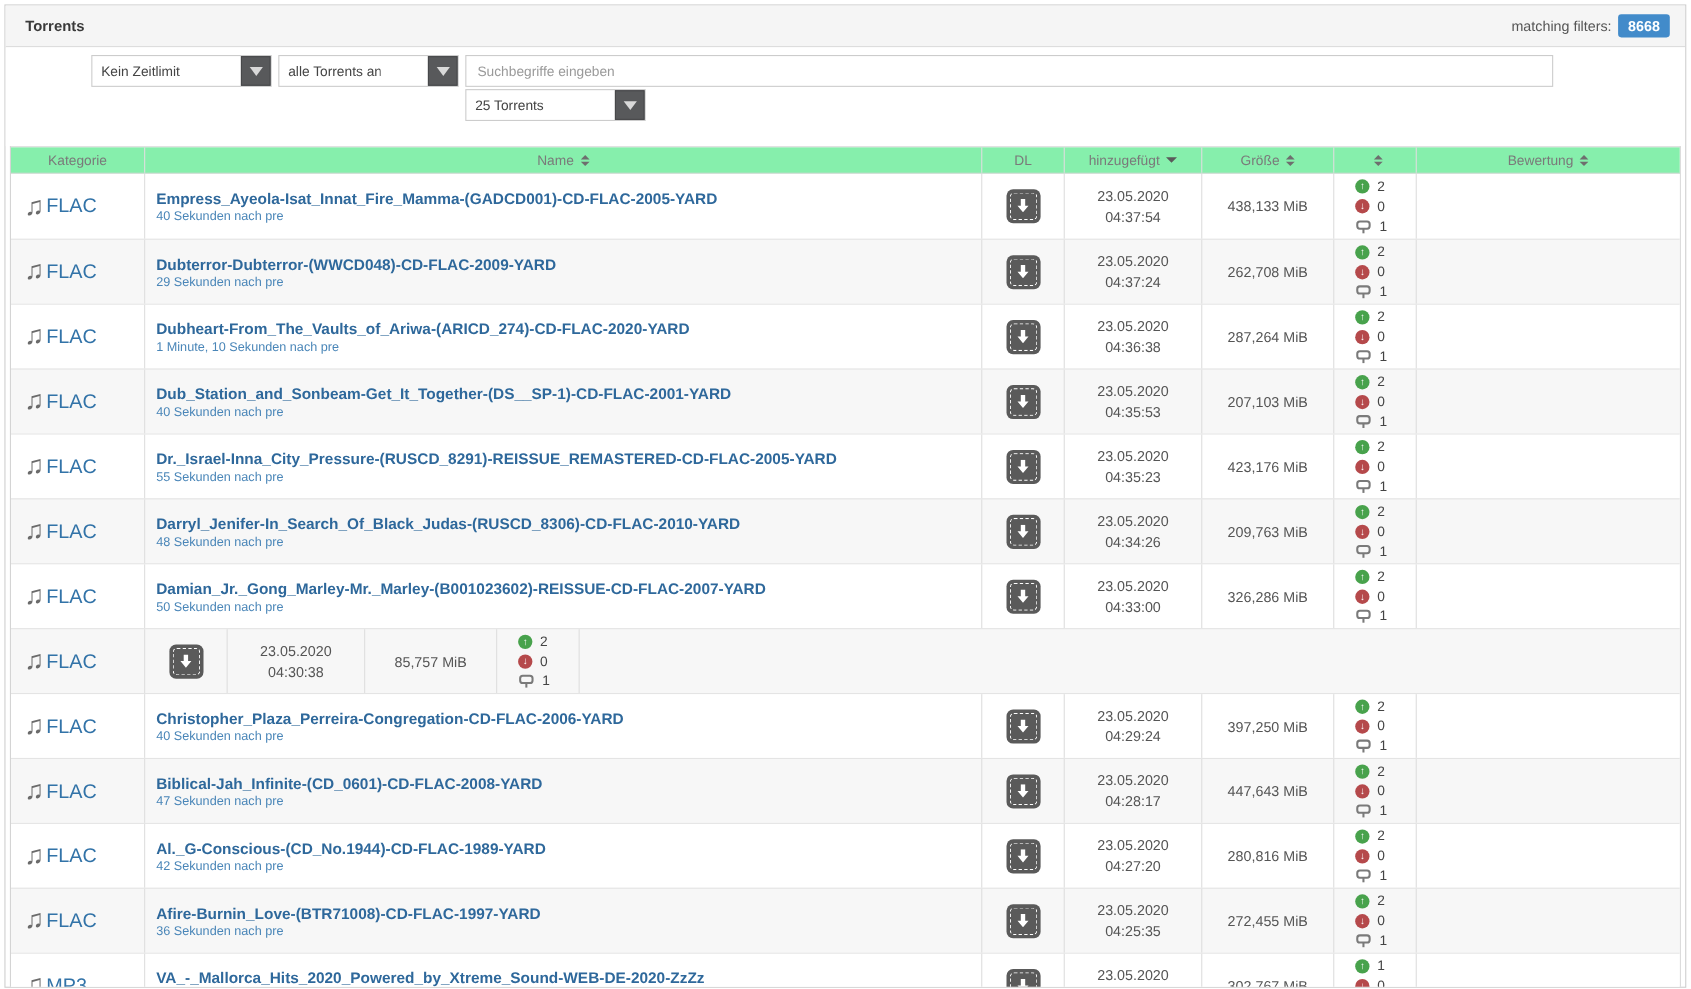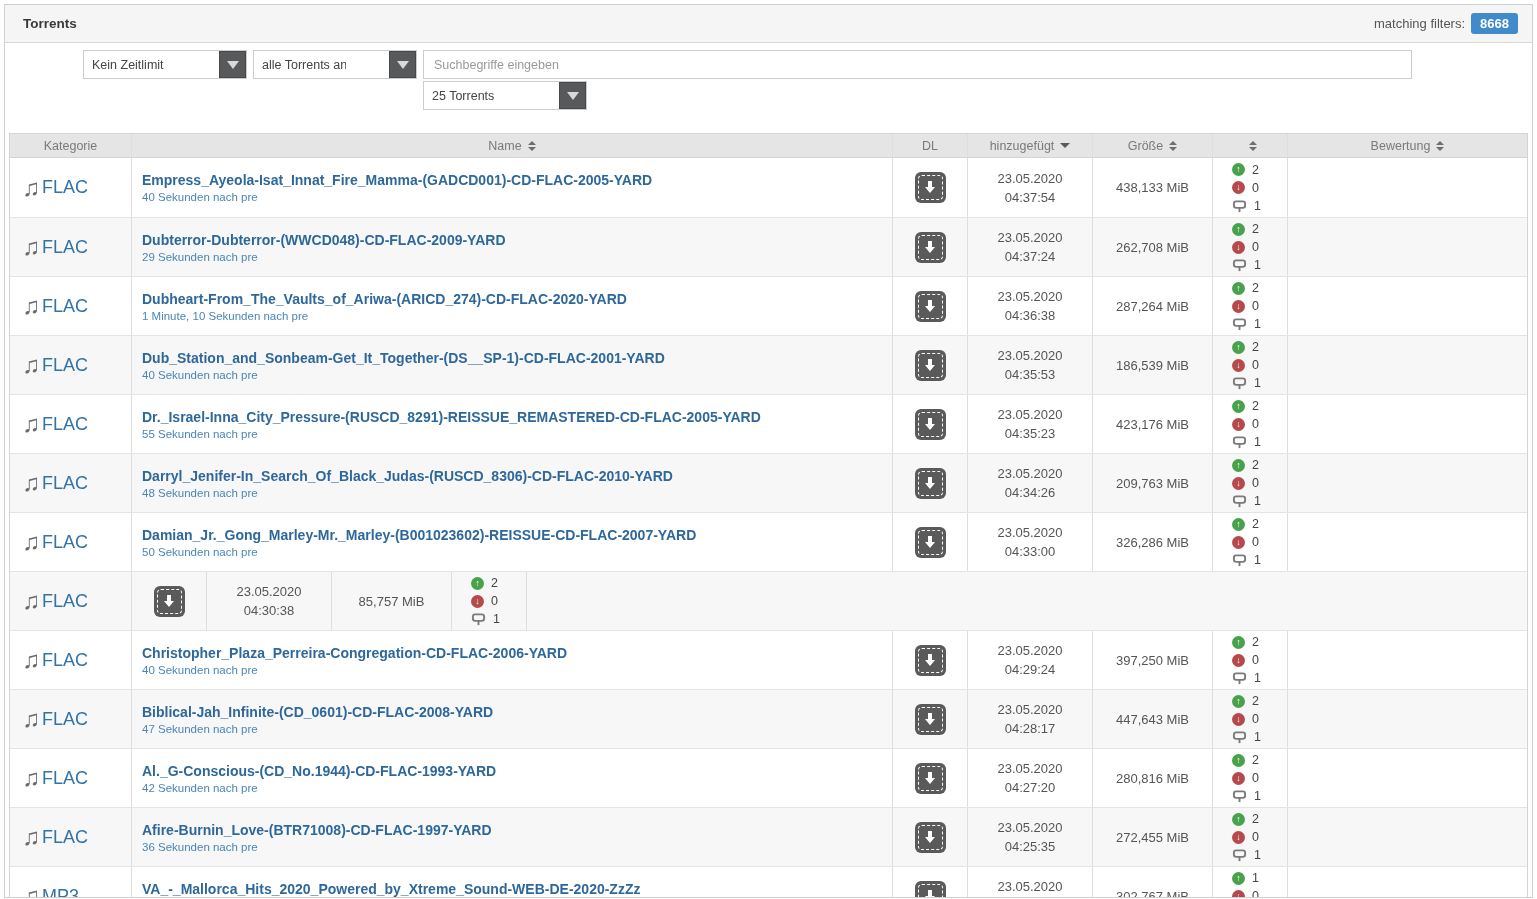--- a/index.html
+++ b/index.html
@@ -26,21 +26,21 @@
     display: flex; align-items: center; justify-content: center; }
   .dd-btn .tri { width: 0; height: 0; border-left: 6px solid transparent;
     border-right: 6px solid transparent; border-top: 8px solid #d9d9d9; }
   .search-input { width: 989px; height: 29px; border: 1px solid #ccc; padding: 0 10px;
     font-size: 12.5px; color: #4d7c0f; font-family: "Liberation Sans", sans-serif; outline: none; }
   .search-input::placeholder { color: #9a9a9a; }
   .filter-row2 { margin: 2px 0 15px 340px; }
 
   
   .table { margin: 0 4px; border: 1px solid #d4d4d4; border-bottom: none; }
-  .t-head { display: flex; height: 24px; background: #e5e5e5; border-bottom: 1px solid #d4d4d4; justify-content: space-between; }
+  .t-head { display: flex; height: 24px; background: #86efac; border-bottom: 1px solid #d4d4d4; justify-content: space-between; }
   .th { display: flex; align-items: center; justify-content: center; gap: 6px;
     font-size: 12.5px; color: #7a7a7a; cursor: pointer; }
   .t-row { display: flex; height: 59px; border-top: 1px solid #e4e4e4; background: #fff; }
   .t-row:first-child { border-top: none; }
   .t-row:nth-child(even) { background: #f7f7f7; }
   .cell { display: flex; }
   .th + .th, .cell + .cell { border-left: 1px solid #dedede; }
   .col-cat    { width: 121px; }
   .col-name   { width: 761px; }
   .col-dl     { width: 75px; }
@@ -311,21 +311,21 @@
         <svg width="12" height="13" viewBox="0 0 12 13">
                 <path fill="#ffffff" d="M4 0h4v6h3L6 12 1 6h3z"></path>
               </svg>
       </div>
     </div>
     <div class="cell col-added added-cell">
       <span>23.05.2020</span>
       <span>04:35:53</span>
     </div>
     <div class="cell col-size size-cell">
-      <span>186,539 MiB</span>
+      <span>207,103 MiB</span>
     </div>
     <div class="cell col-peers peers-cell">
       <span class="stat">
         <span class="circ up">↑</span>
         <span>2</span>
       </span>
       <span class="stat">
         <span class="circ down">↓</span>
         <span>0</span>
       </span>
@@ -607,21 +607,21 @@
     </div>
     <div class="cell col-rating"></div>
   </div>
 
   <div class="t-row">
     <div class="cell col-cat cat-cell">
       <span class="note-icon">♫</span>
       <span class="cat-label">FLAC</span>
     </div>
     <div class="cell col-name name-cell">
-      <a class="torrent-name">Al._G-Conscious-(CD_No.1944)-CD-FLAC-1993-YARD</a>
+      <a class="torrent-name">Al._G-Conscious-(CD_No.1944)-CD-FLAC-1989-YARD</a>
       <span class="pre-time">42 Sekunden nach pre</span>
     </div>
     <div class="cell col-dl dl-cell">
       <div class="dl-btn">
         <svg width="12" height="13" viewBox="0 0 12 13">
                 <path fill="#ffffff" d="M4 0h4v6h3L6 12 1 6h3z"></path>
               </svg>
       </div>
     </div>
     <div class="cell col-added added-cell">

